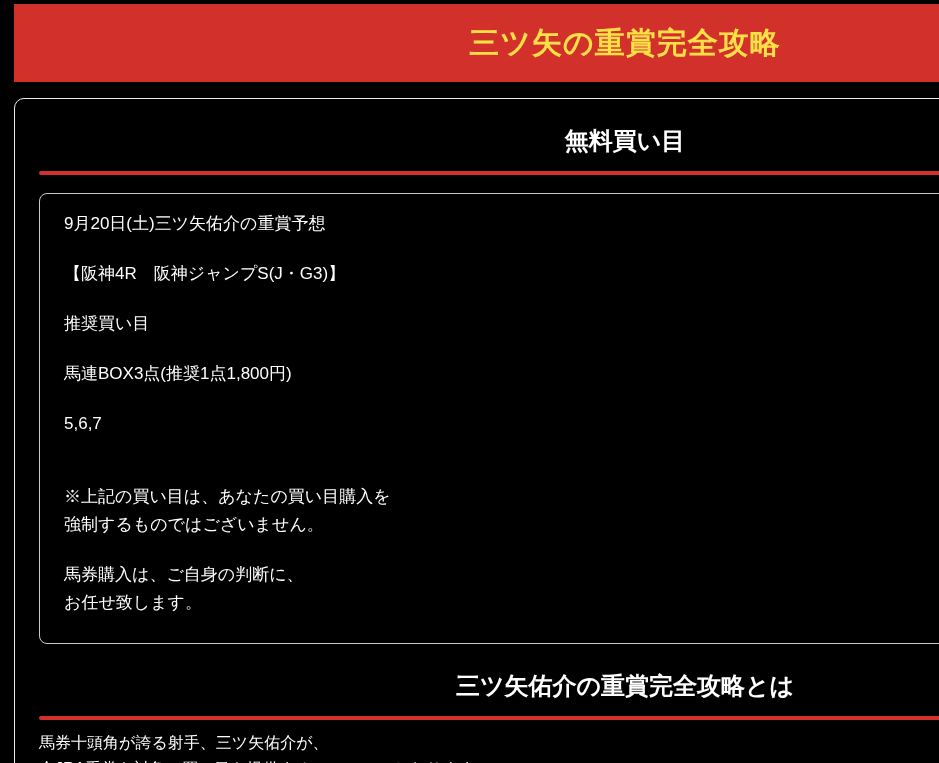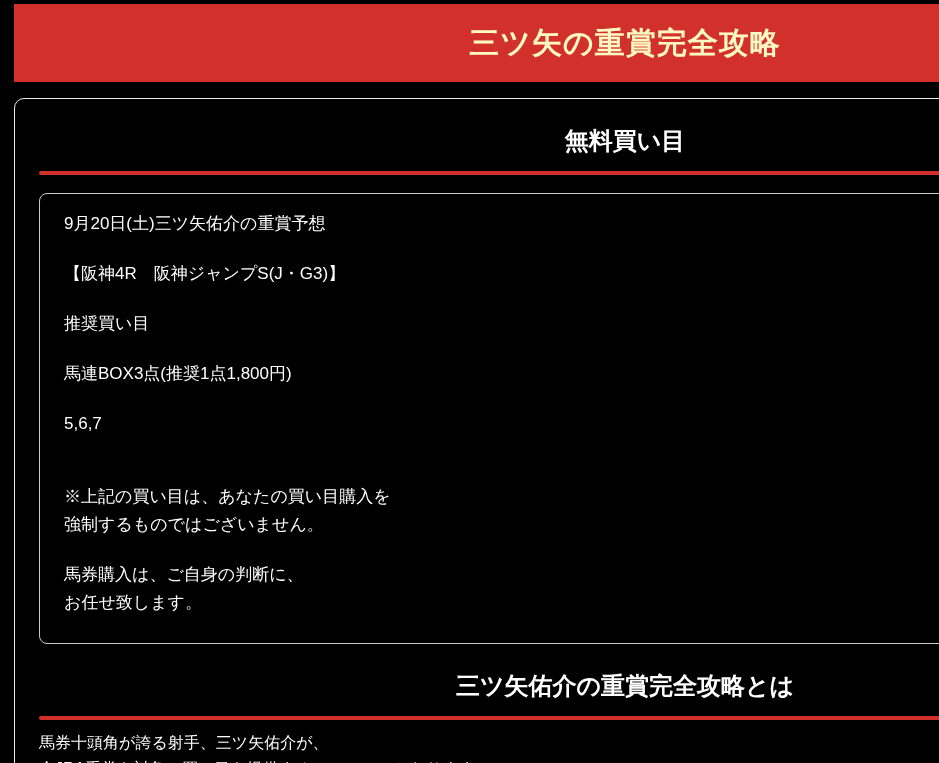--- a/index.html
+++ b/index.html
@@ -19,21 +19,21 @@
     height: 78px;
     background: #d2302a;
     display: flex;
     align-items: center;
     justify-content: center;
   }
   .banner-title {
     font-size: 30px;
     font-weight: bold;
     letter-spacing: 1px;
-    color: #fef9c3;
+    color: #fde047;
   }
   
   .outer-box {
     margin: 16px 0 0 14px;
     width: 1222px;
     min-height: 900px;
     border: 1px solid #ececec;
     border-radius: 10px;
     padding: 26px 24px 80px 24px;
     background: #000;

